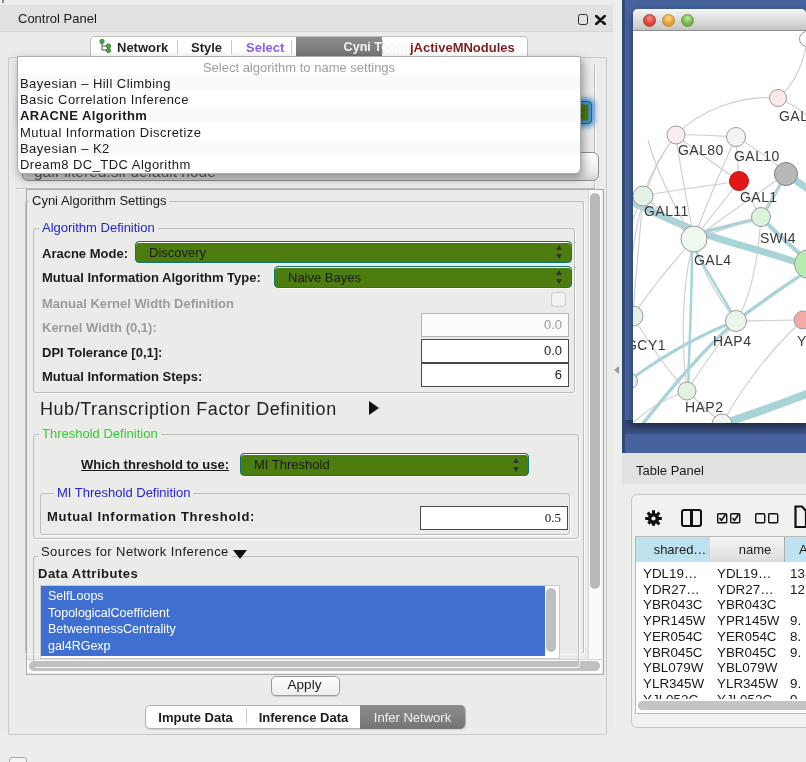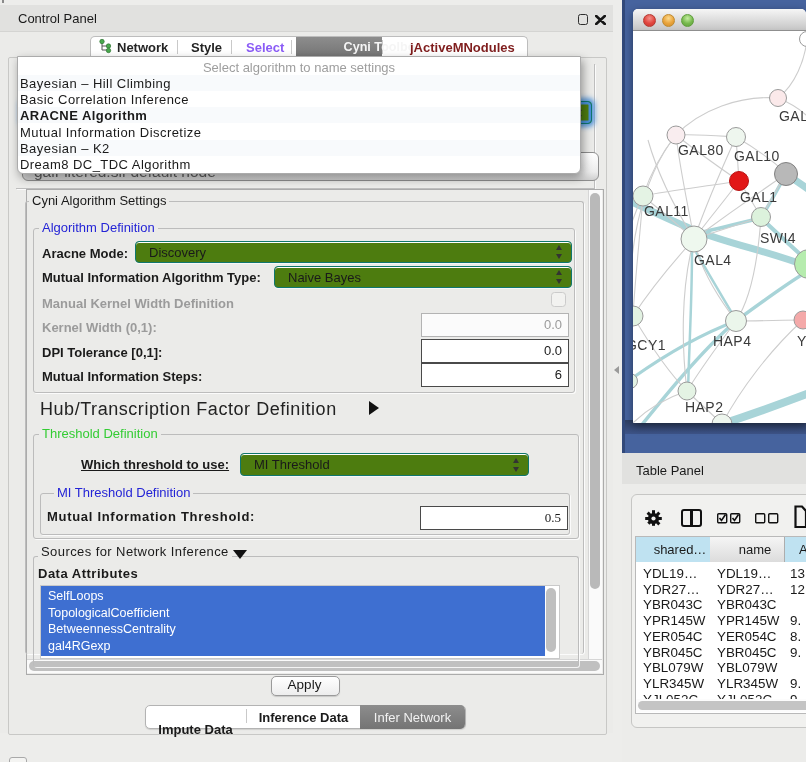--- a/index.html
+++ b/index.html
@@ -145,21 +145,21 @@
   <div class="abs r13" style="left:2px;top:84px;letter-spacing:.45px;">Bayesian – K2</div>
   <div class="abs r13" style="left:2px;top:100px;letter-spacing:.45px;">Dream8 DC_TDC Algorithm</div>
 </div>
 
 <div class="abs" style="left:271px;top:676px;width:67px;height:18px;background:linear-gradient(#ffffff,#ededed);border:1px solid #9a9a9a;border-radius:5px;box-shadow:0 1px 1px rgba(0,0,0,.15);"></div>
 <div class="abs" style="left:271px;top:677px;width:67px;text-align:center;font-size:13.5px;">Apply</div>
 
 <div class="abs" style="left:145px;top:705px;width:319px;height:22px;background:#fff;border:1px solid #b3b3b3;border-radius:5px;box-shadow:0 1px 1px rgba(0,0,0,.12);"></div>
 <div class="abs" style="left:246px;top:709px;width:1px;height:14px;background:#c9c9c9;"></div>
 <div class="abs" style="left:360px;top:705px;width:105px;height:24px;background:linear-gradient(#8d8d8d,#747474);border-radius:0 5px 5px 0;"></div>
-<div class="abs b13" style="left:145px;top:710px;width:101px;text-align:center;margin-top:12px;">Impute Data</div>
+<div class="abs b13" style="left:145px;top:710px;width:101px;text-align:center;">Impute Data</div>
 <div class="abs b13" style="left:247px;top:710px;width:113px;text-align:center;">Inference Data</div>
 <div class="abs" style="left:360px;top:710px;width:105px;text-align:center;font-size:13px;color:#f2f2f2;">Infer Network</div>
 
 <div class="abs" style="left:9px;top:757px;width:16px;height:10px;border:1px solid #a9a9a9;border-radius:3px;background:#f4f4f2;"></div>
 
 <div class="abs" style="left:614px;top:366px;width:0;height:0;border-top:4px solid transparent;border-bottom:4px solid transparent;border-right:5px solid #9a9a9a;"></div>
 
 <div class="abs" style="left:622px;top:0;width:184px;height:453px;background:#46639e;"></div>
 <div class="abs" style="left:622px;top:0;width:3px;height:453px;background:#32497a;"></div>
 <div class="abs" style="left:625px;top:420px;width:181px;height:14px;background:linear-gradient(#2e3f63,#3d5488);"></div>

